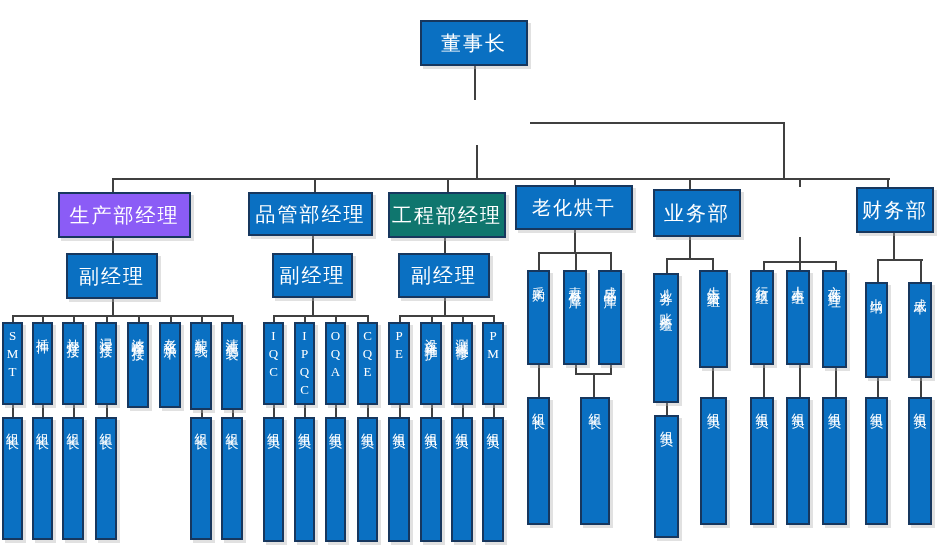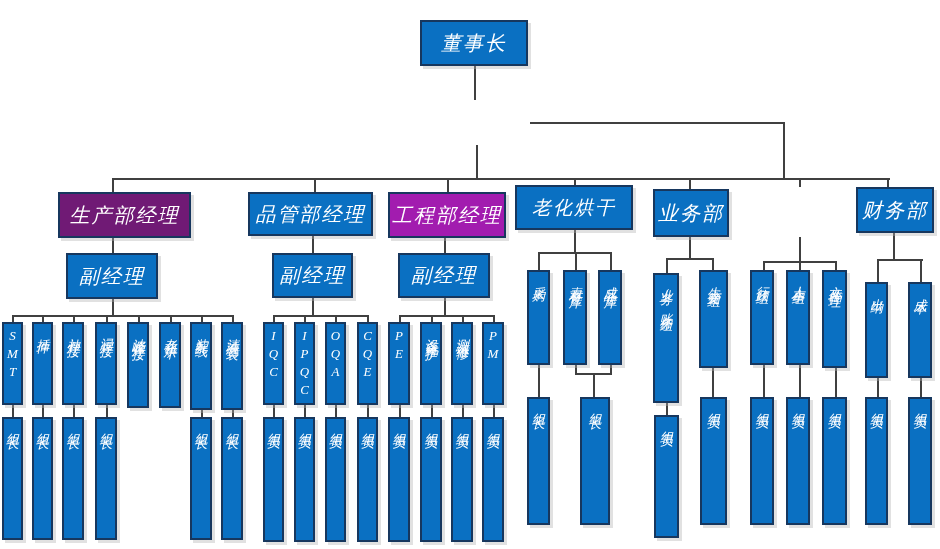--- a/index.html
+++ b/index.html
@@ -2,21 +2,20 @@
 <html><head>
 <meta charset="utf-8">
 <style>
   html,body{margin:0;padding:0;background:#ffffff;}
   #stage{
     position:relative;
     width:940px;height:549px;
     background:#ffffff;
     overflow:hidden;
     font-family:"Liberation Serif","DejaVu Serif",serif;
-    font-style:italic;
   }
   .node{
     position:absolute;
     box-sizing:border-box;
     background:#0a70c2;
     border:2px solid #17375e;
     box-shadow:3px 3px 0 rgba(176,176,176,0.38);
     color:#ffffff;
     display:flex;
     align-items:center;
@@ -125,33 +124,33 @@
     <div class="cline" style="background: rgb(64, 64, 64); left: 835px; top: 368px; width: 2px; height: 31px;"></div>
     <div class="cline" style="background: rgb(64, 64, 64); left: 893px; top: 233px; width: 2px; height: 28px;"></div>
     <div class="cline" style="background: rgb(64, 64, 64); left: 877px; top: 259px; width: 46px; height: 2px;"></div>
     <div class="cline" style="background: rgb(64, 64, 64); left: 877px; top: 259px; width: 2px; height: 25px;"></div>
     <div class="cline" style="background: rgb(64, 64, 64); left: 920px; top: 259px; width: 2px; height: 25px;"></div>
     <div class="cline" style="background: rgb(64, 64, 64); left: 877px; top: 378px; width: 2px; height: 21px;"></div>
     <div class="cline" style="background: rgb(64, 64, 64); left: 920px; top: 378px; width: 2px; height: 21px;"></div>
     <div class="node" style="left: 420px; top: 20px; width: 108px; height: 46px; font-size: 20px; background: rgb(10, 112, 194); border-color: rgb(23, 55, 94); color: rgb(255, 255, 255);">
       <span>董事长</span>
     </div>
-    <div class="node" style="left: 58px; top: 192px; width: 133px; height: 46px; font-size: 20px; background: #701a75; border-color: rgb(23, 55, 94); color: rgb(255, 255, 255);">
+    <div class="node" style="left: 58px; top: 192px; width: 133px; height: 46px; font-size: 20px; background: #8b5cf6; border-color: rgb(23, 55, 94); color: rgb(255, 255, 255);">
       <span>生产部经理</span>
     </div>
     <div class="node" style="left: 248px; top: 192px; width: 125px; height: 44px; font-size: 20px; background: rgb(10, 112, 194); border-color: rgb(23, 55, 94); color: rgb(255, 255, 255);">
       <span>品管部经理</span>
     </div>
-    <div class="node" style="left: 388px; top: 192px; width: 118px; height: 46px; font-size: 20px; background: #a21caf; border-color: rgb(23, 55, 94); color: rgb(255, 255, 255);">
+    <div class="node" style="left: 388px; top: 192px; width: 118px; height: 46px; font-size: 20px; background: #0f766e; border-color: rgb(23, 55, 94); color: rgb(255, 255, 255);">
       <span>工程部经理</span>
     </div>
     <div class="node" style="left: 515px; top: 185px; width: 118px; height: 45px; font-size: 19px; background: rgb(10, 112, 194); border-color: rgb(23, 55, 94); color: rgb(255, 255, 255);">
       <span>老化烘干</span>
     </div>
-    <div class="node" style="left: 653px; top: 189px; width: 76px; height: 48px; font-size: 20px; background: rgb(10, 112, 194); border-color: rgb(23, 55, 94); color: rgb(255, 255, 255);">
+    <div class="node" style="left: 653px; top: 189px; width: 88px; height: 48px; font-size: 20px; background: rgb(10, 112, 194); border-color: rgb(23, 55, 94); color: rgb(255, 255, 255);">
       <span>业务部</span>
     </div>
     <div class="node" style="left: 856px; top: 187px; width: 78px; height: 46px; font-size: 20px; background: rgb(10, 112, 194); border-color: rgb(23, 55, 94); color: rgb(255, 255, 255);">
       <span>财务部</span>
     </div>
     <div class="node" style="left: 66px; top: 253px; width: 92px; height: 46px; font-size: 20px; background: rgb(10, 112, 194); border-color: rgb(23, 55, 94); color: rgb(255, 255, 255);">
       <span>副经理</span>
     </div>
     <div class="node" style="left: 272px; top: 253px; width: 81px; height: 45px; font-size: 20px; background: rgb(10, 112, 194); border-color: rgb(23, 55, 94); color: rgb(255, 255, 255);">
       <span>副经理</span>

